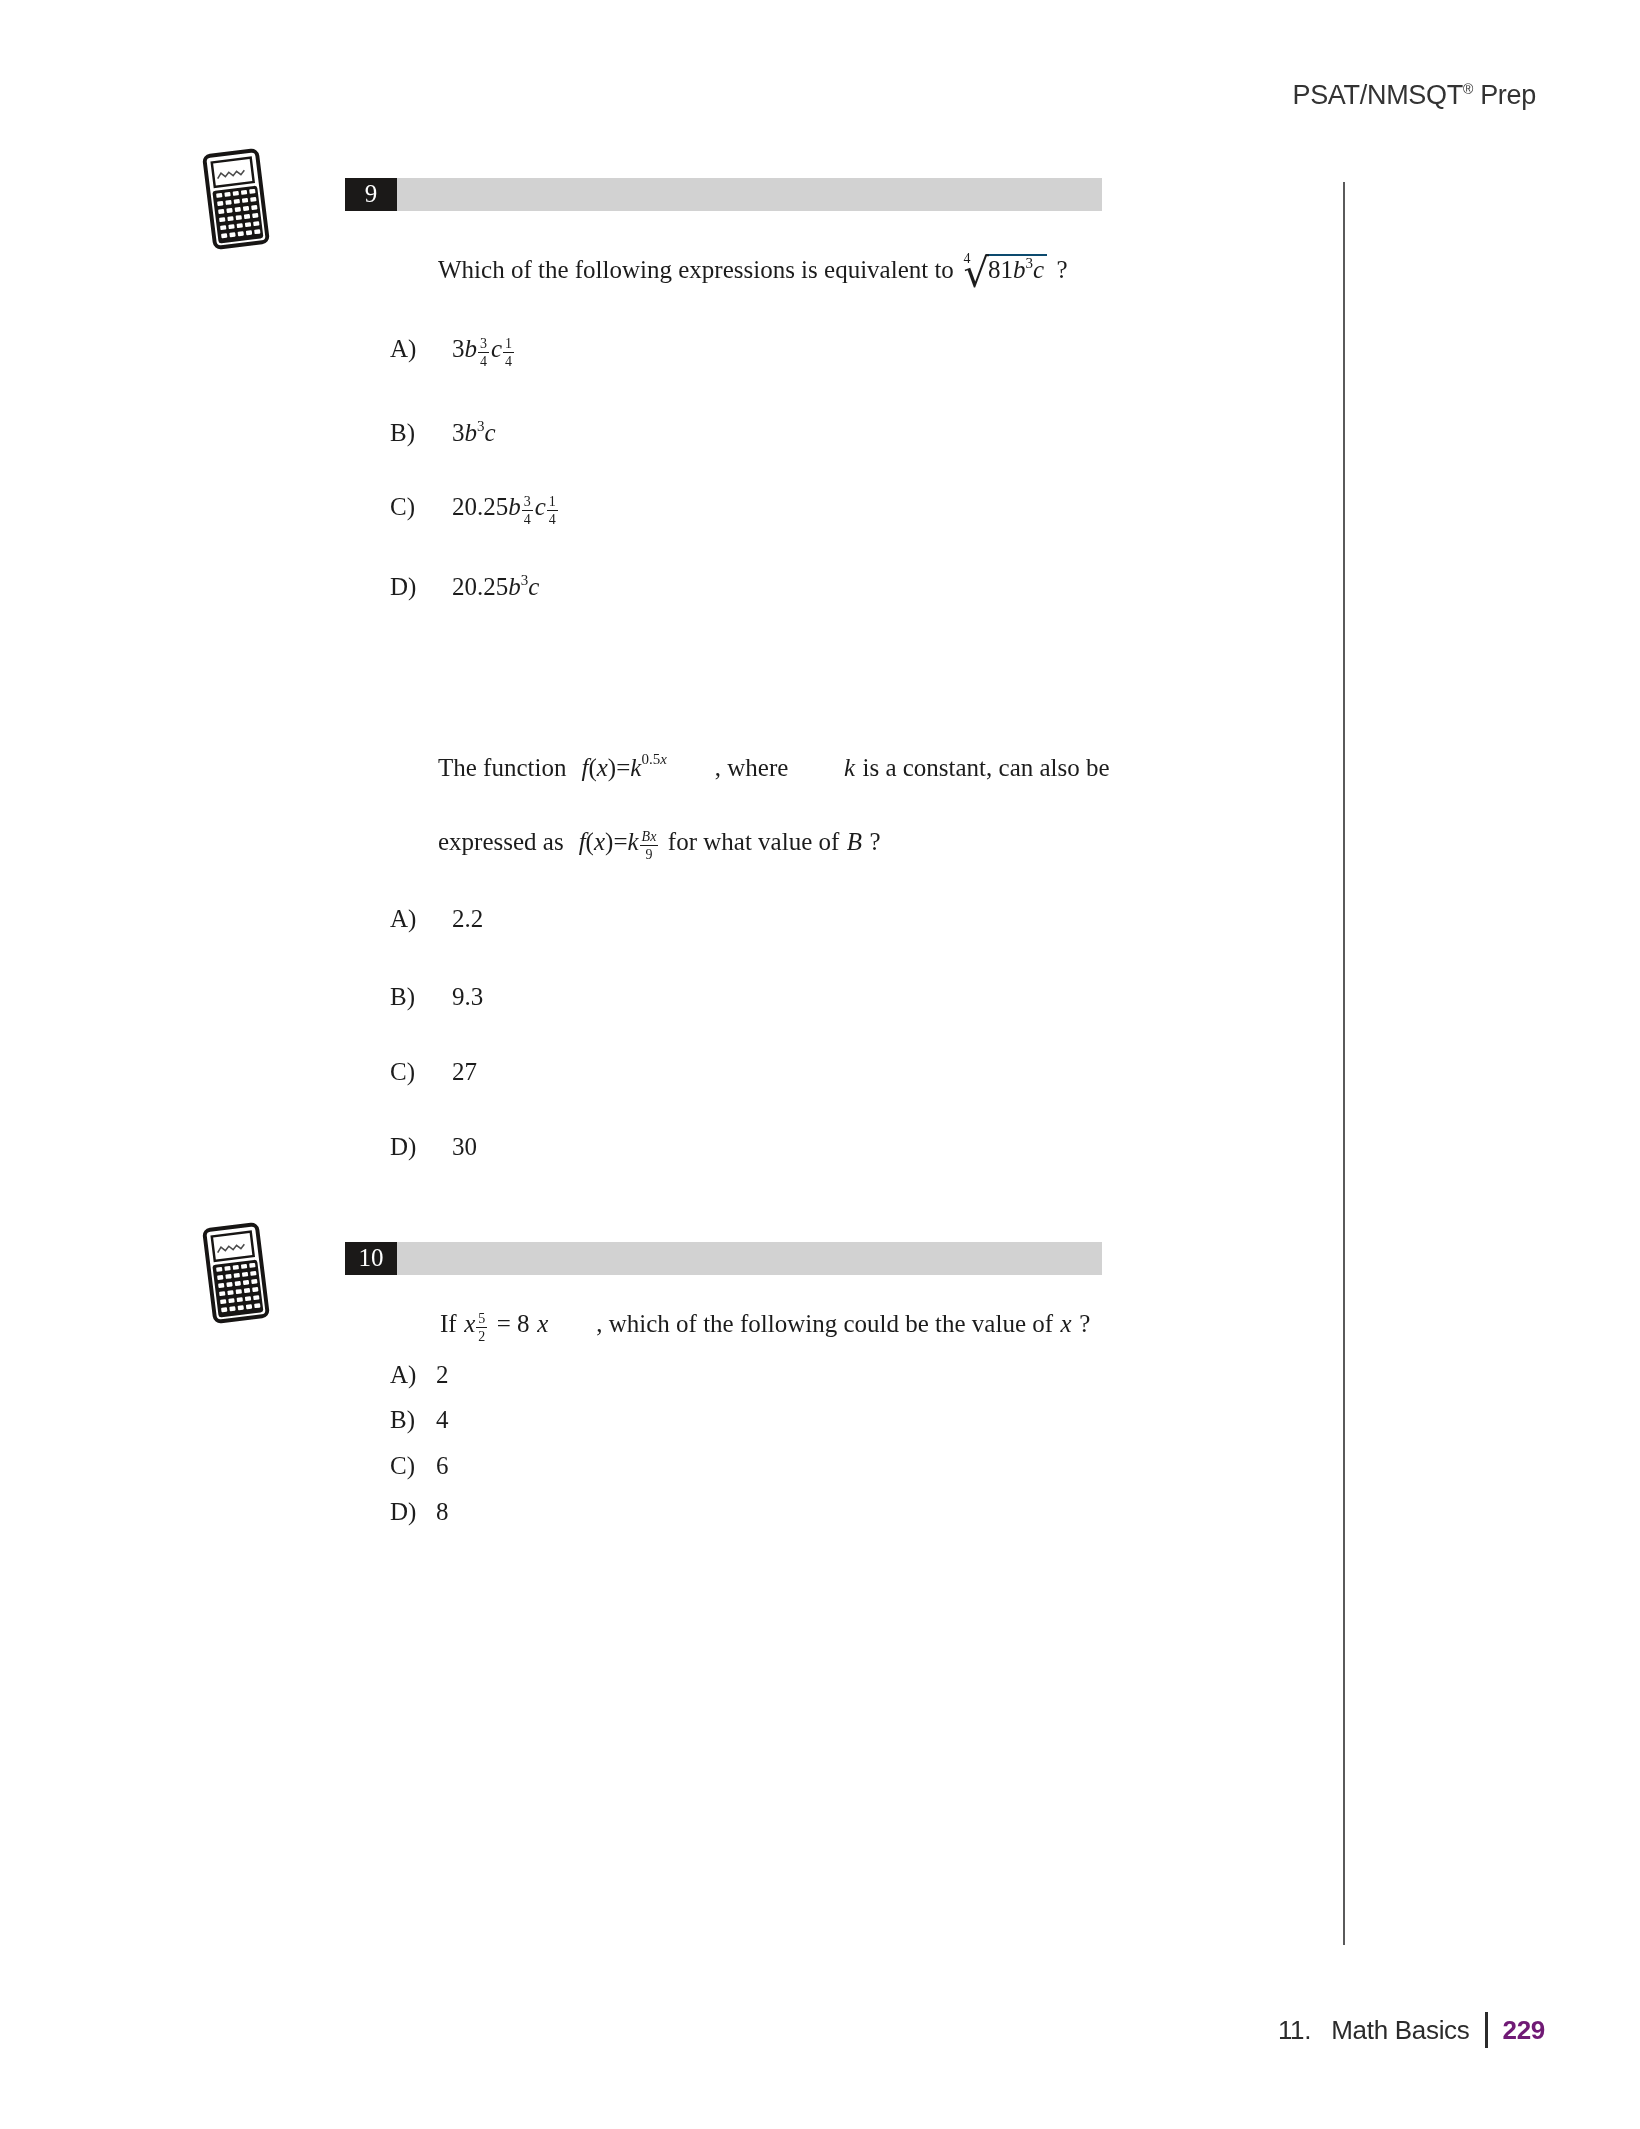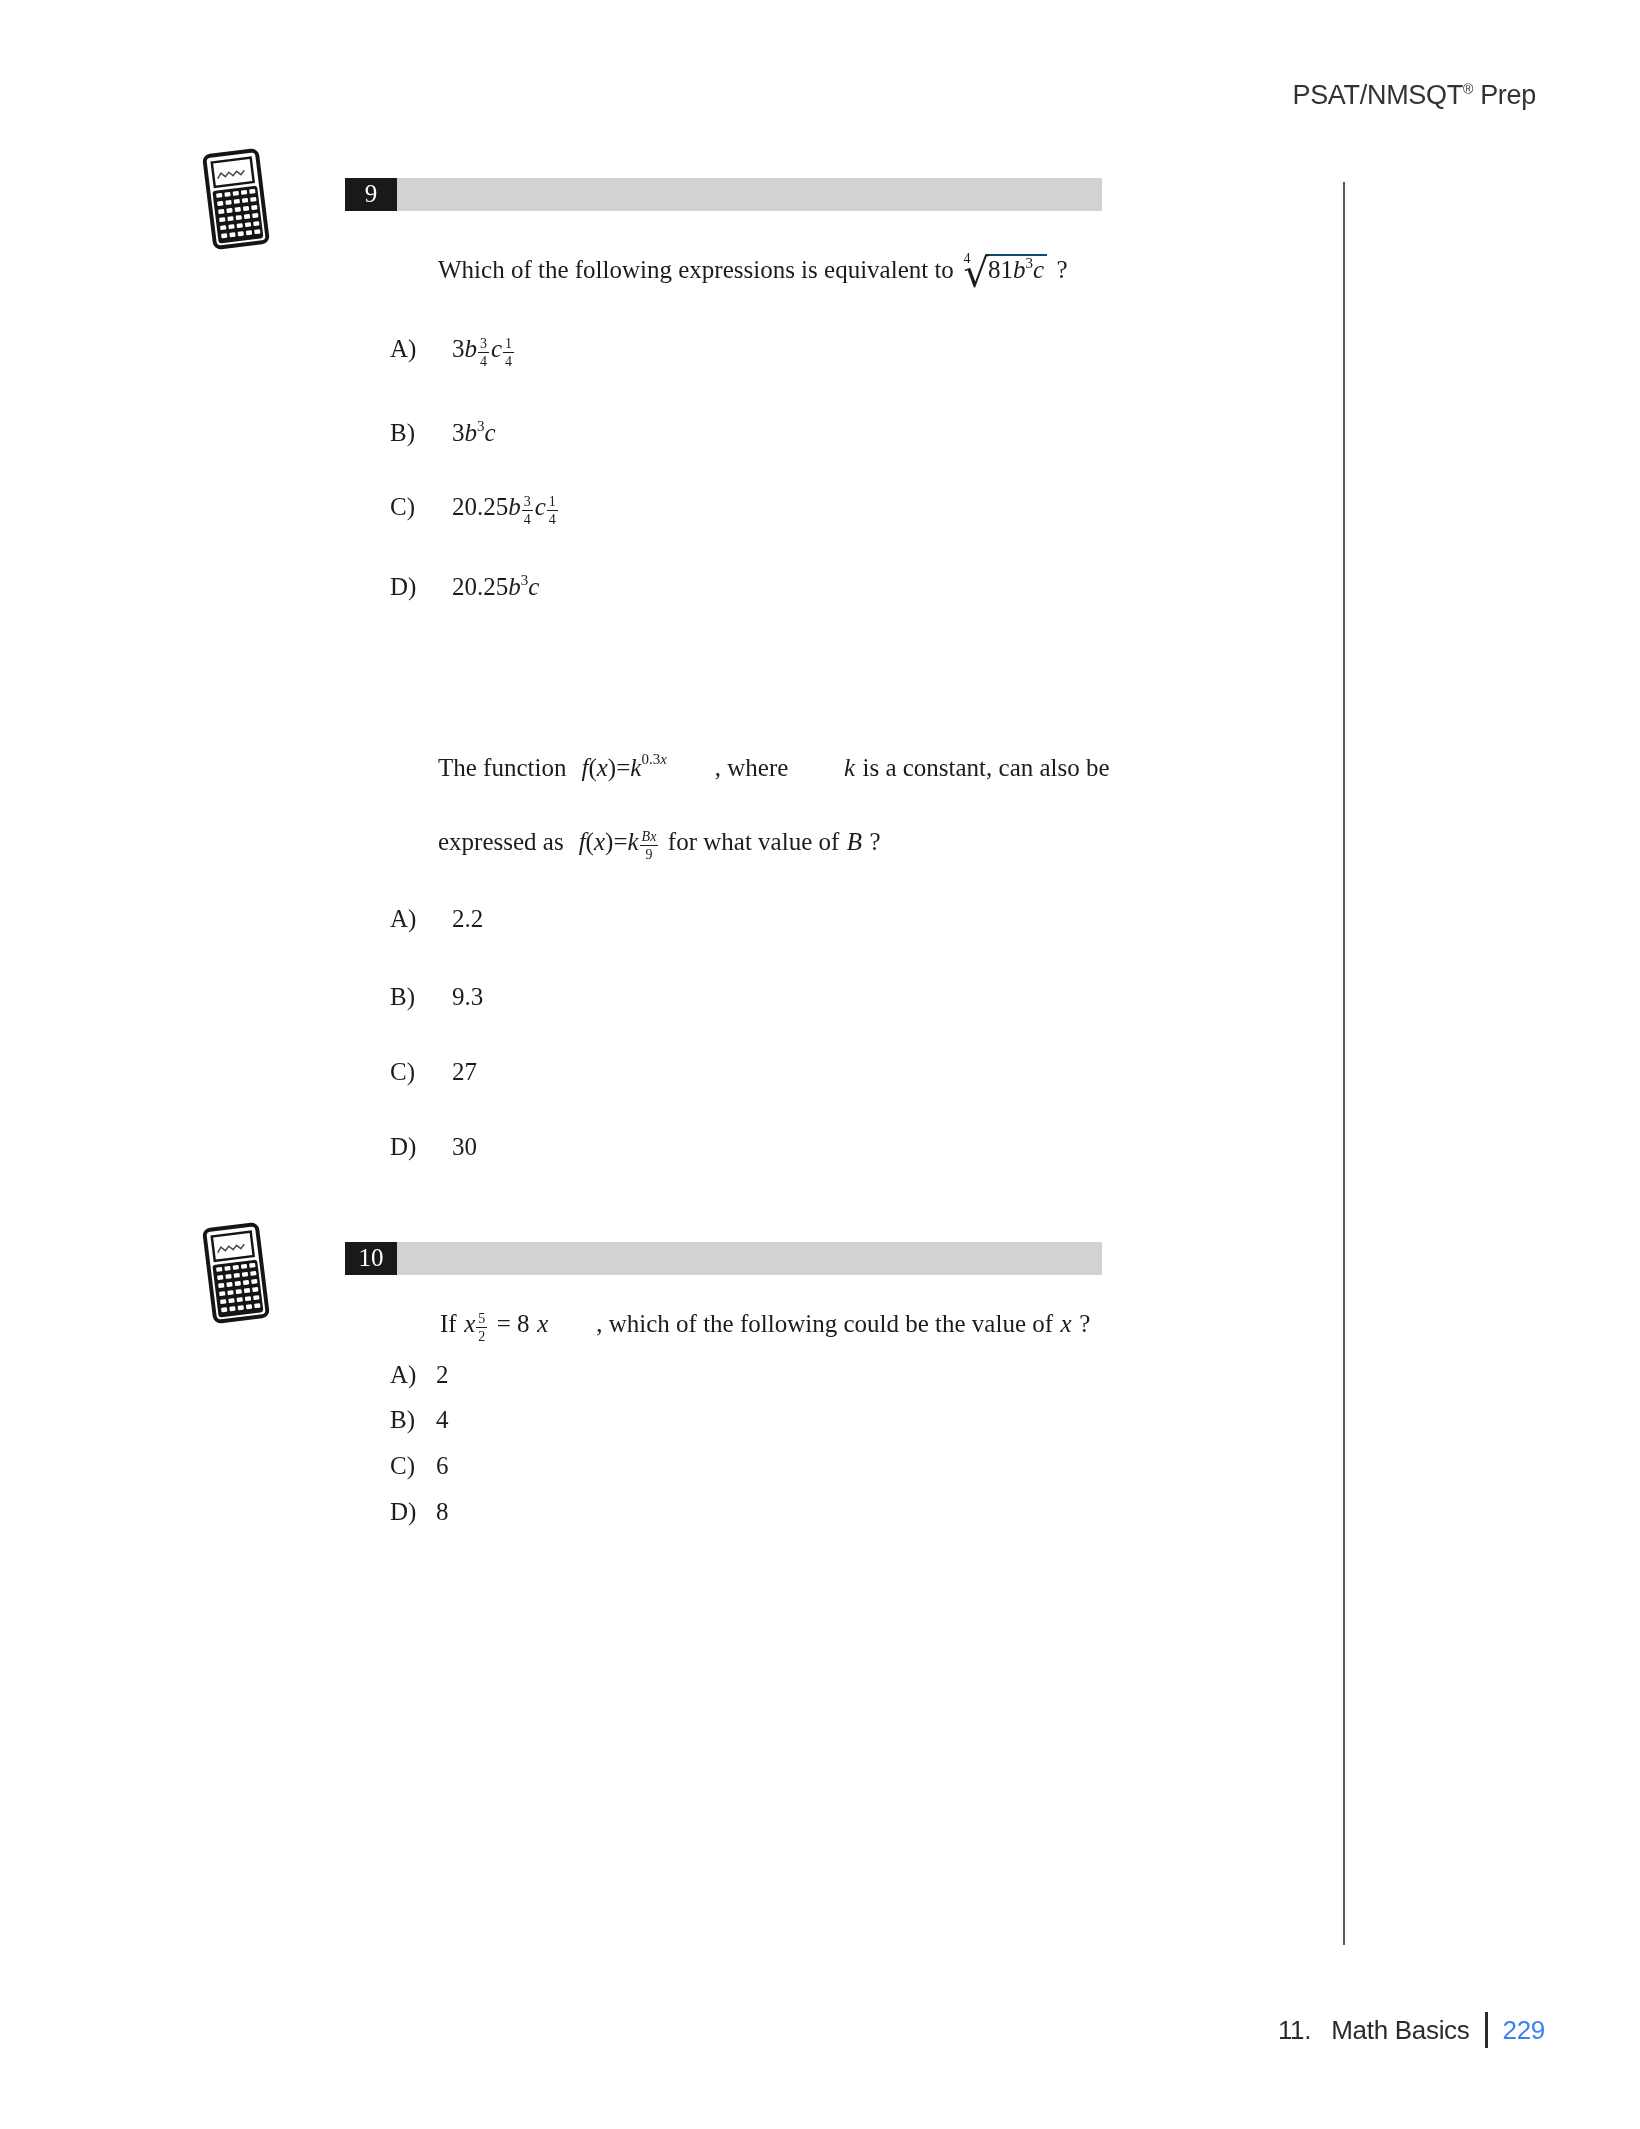--- a/index.html
+++ b/index.html
@@ -15,21 +15,21 @@
     letter-spacing:-0.3px; white-space:nowrap;
   }
   .page-header sup { font-size:14px; vertical-align:10px; }
   .page-footer {
     position:absolute; top:2012px; right:95px; display:flex; align-items:center;
     font-family:"Liberation Sans", sans-serif; font-size:26px; color:#2b2b2b;
     letter-spacing:-0.3px; white-space:nowrap;
   }
   .fchap-num { margin-right:20px; }
   .fsep { width:3px; height:36px; background:#2b2b2b; margin:0 15px; }
-  .fpage { font-weight:normal; color:#3b82f6; }
+  .fpage { font-weight:bold; color:#701a75; }
 
   
   .vrule { position:absolute; left:1343px; top:182px; width:2px; height:1763px; background:#5a5a5b; }
 
   
   .qbar { position:absolute; left:345px; width:757px; height:33px; background:#d2d2d2; }
   .qnum {
     position:absolute; left:0; top:0; width:52px; height:33px; background:#1b1918;
     color:#fff; display:flex; align-items:center; justify-content:center;
     font-size:25px; padding-bottom:1px; box-sizing:border-box;
@@ -161,21 +161,21 @@
         </span></span>
   </div>
 
   <div class="choice" style="top:570px">
     <span class="clabel">D)</span>
     <span><span>20.25</span><i>b</i><sup class="s1">3</sup><i>c</i></span>
   </div>
 
 
   <div class="mline" style="top:750px">
-    <span class="ws">The function</span><i class="wsl">f</i><span>(</span><i>x</i><span>)</span><span>=</span><i>k</i><sup class="msup"><span>0.3</span><i>x</i></sup><span class="ws">, where</span><i class="ws">k</i><span>is a constant, can also be</span>
+    <span class="ws">The function</span><i class="wsl">f</i><span>(</span><i>x</i><span>)</span><span>=</span><i>k</i><sup class="msup"><span>0.5</span><i>x</i></sup><span class="ws">, where</span><i class="ws">k</i><span>is a constant, can also be</span>
   </div>
 
   <div class="mline" style="top:824px">
     <span class="ws">expressed as</span><i class="wsl">f</i><span>(</span><i>x</i><span>)</span><span>=</span><i>k</i><span class="efrac">
         <i class="fn">Bx</i>
         <span class="fd">9</span>
       </span><span class="wsl ws">for what value of</span><i>B</i><span class="wsl">?</span>
   </div>
 
   <div class="choice" style="top:902px">

